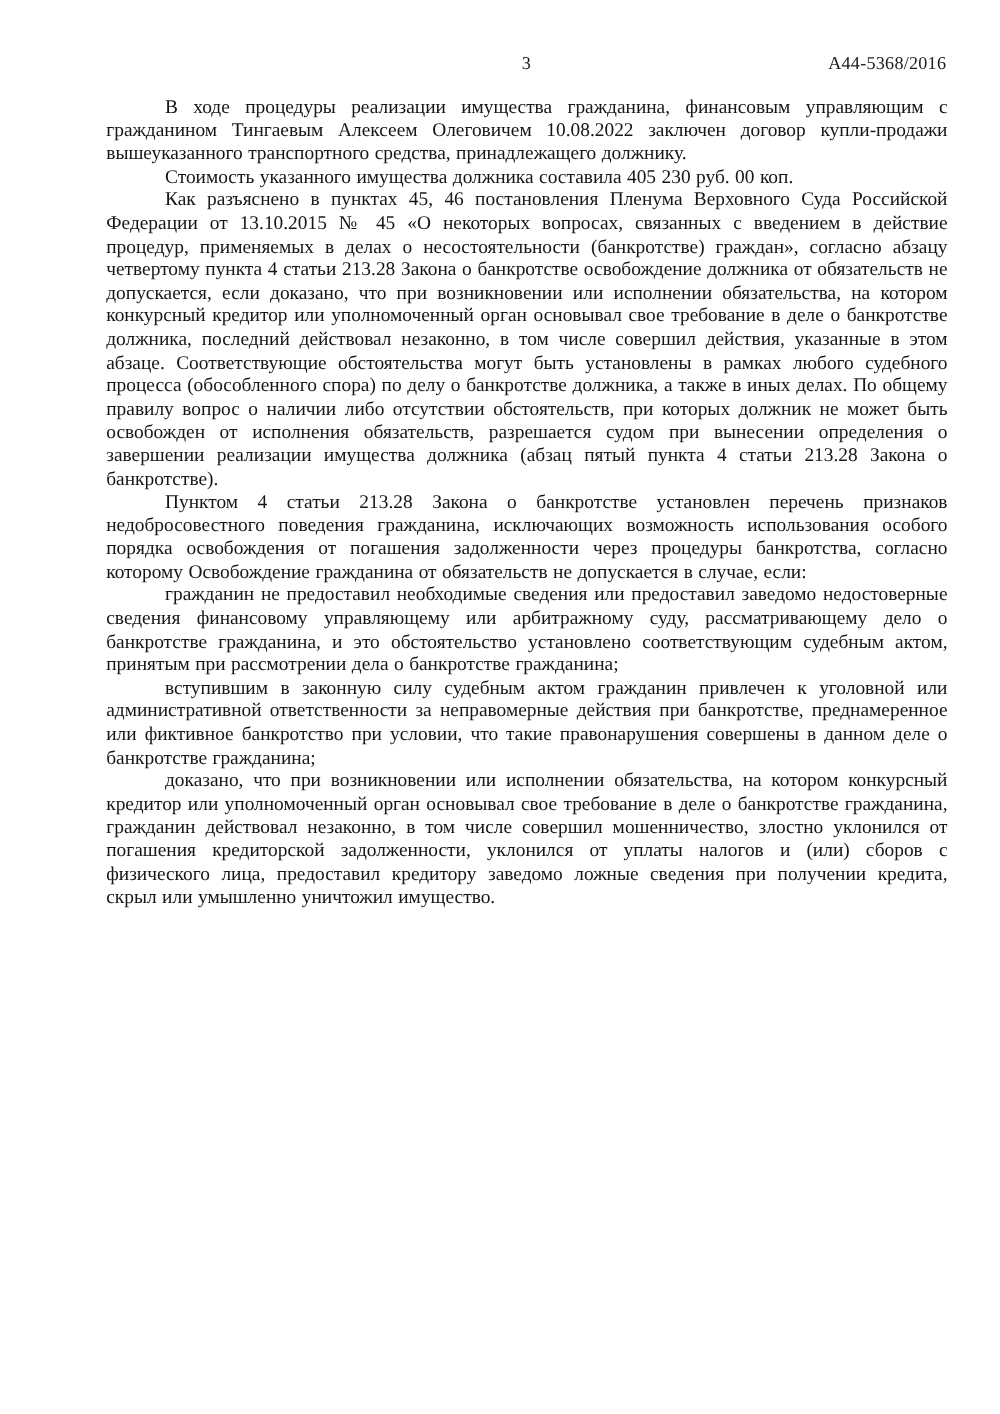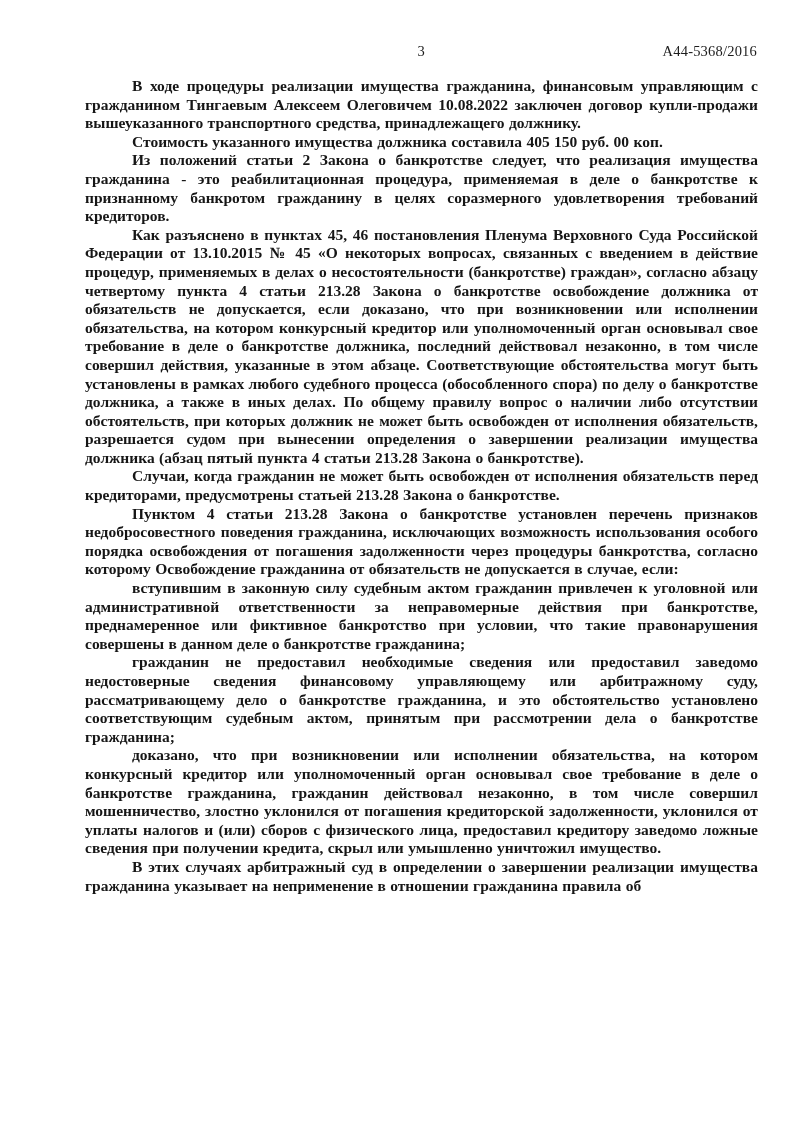--- a/index.html
+++ b/index.html
@@ -40,45 +40,41 @@
   }
   .doc-body {
     position: absolute;
     top: 77px;
     left: 85px;
     width: 673px;
     font-size: 15.5px;
     line-height: 18.6px;
     text-align: justify;
     text-justify: inter-word;
-    font-weight: bold;
   }
   .doc-body p {
     margin: 0;
     padding: 0;
     text-indent: 47px;
     word-spacing: 0.5px;
   }
 </style>
 </head>
 <body>
 
 <div class="page">
 
   <div class="doc-header">
     <span class="page-num">3</span>
     <span class="case-num">А44-5368/2016</span>
   </div>
 
   <div class="doc-body">
     <p>В ходе процедуры реализации имущества гражданина, финансовым управляющим с гражданином Тингаевым Алексеем Олеговичем 10.08.2022 заключен договор купли-продажи вышеуказанного транспортного средства, принадлежащего должнику.</p>
-    <p>Стоимость указанного имущества должника составила 405 150 руб. 00 коп.</p>
-    <p>Из положений статьи 2 Закона о банкротстве следует, что реализация имущества гражданина - это реабилитационная процедура, применяемая в деле о банкротстве к признанному банкротом гражданину в целях соразмерного удовлетворения требований кредиторов.</p>
+    <p>Стоимость указанного имущества должника составила 405 230 руб. 00 коп.</p>
     <p>Как разъяснено в пунктах 45, 46 постановления Пленума Верховного Суда Российской Федерации от 13.10.2015 № 45 «О некоторых вопросах, связанных с введением в действие процедур, применяемых в делах о несостоятельности (банкротстве) граждан», согласно абзацу четвертому пункта 4 статьи 213.28 Закона о банкротстве освобождение должника от обязательств не допускается, если доказано, что при возникновении или исполнении обязательства, на котором конкурсный кредитор или уполномоченный орган основывал свое требование в деле о банкротстве должника, последний действовал незаконно, в том числе совершил действия, указанные в этом абзаце. Соответствующие обстоятельства могут быть установлены в рамках любого судебного процесса (обособленного спора) по делу о банкротстве должника, а также в иных делах. По общему правилу вопрос о наличии либо отсутствии обстоятельств, при которых должник не может быть освобожден от исполнения обязательств, разрешается судом при вынесении определения о завершении реализации имущества должника (абзац пятый пункта 4 статьи 213.28 Закона о банкротстве).</p>
-    <p>Случаи, когда гражданин не может быть освобожден от исполнения обязательств перед кредиторами, предусмотрены статьей 213.28 Закона о банкротстве.</p>
     <p>Пунктом 4 статьи 213.28 Закона о банкротстве установлен перечень признаков недобросовестного поведения гражданина, исключающих возможность использования особого порядка освобождения от погашения задолженности через процедуры банкротства, согласно которому Освобождение гражданина от обязательств не допускается в случае, если:</p>
+    <p>гражданин не предоставил необходимые сведения или предоставил заведомо недостоверные сведения финансовому управляющему или арбитражному суду, рассматривающему дело о банкротстве гражданина, и это обстоятельство установлено соответствующим судебным актом, принятым при рассмотрении дела о банкротстве гражданина;</p>
     <p>вступившим в законную силу судебным актом гражданин привлечен к уголовной или административной ответственности за неправомерные действия при банкротстве, преднамеренное или фиктивное банкротство при условии, что такие правонарушения совершены в данном деле о банкротстве гражданина;</p>
-    <p>гражданин не предоставил необходимые сведения или предоставил заведомо недостоверные сведения финансовому управляющему или арбитражному суду, рассматривающему дело о банкротстве гражданина, и это обстоятельство установлено соответствующим судебным актом, принятым при рассмотрении дела о банкротстве гражданина;</p>
     <p>доказано, что при возникновении или исполнении обязательства, на котором конкурсный кредитор или уполномоченный орган основывал свое требование в деле о банкротстве гражданина, гражданин действовал незаконно, в том числе совершил мошенничество, злостно уклонился от погашения кредиторской задолженности, уклонился от уплаты налогов и (или) сборов с физического лица, предоставил кредитору заведомо ложные сведения при получении кредита, скрыл или умышленно уничтожил имущество.</p>
-    <p>В этих случаях арбитражный суд в определении о завершении реализации имущества гражданина указывает на неприменение в отношении гражданина правила об</p>
   </div>
 
 </div>
 
 </body></html>

